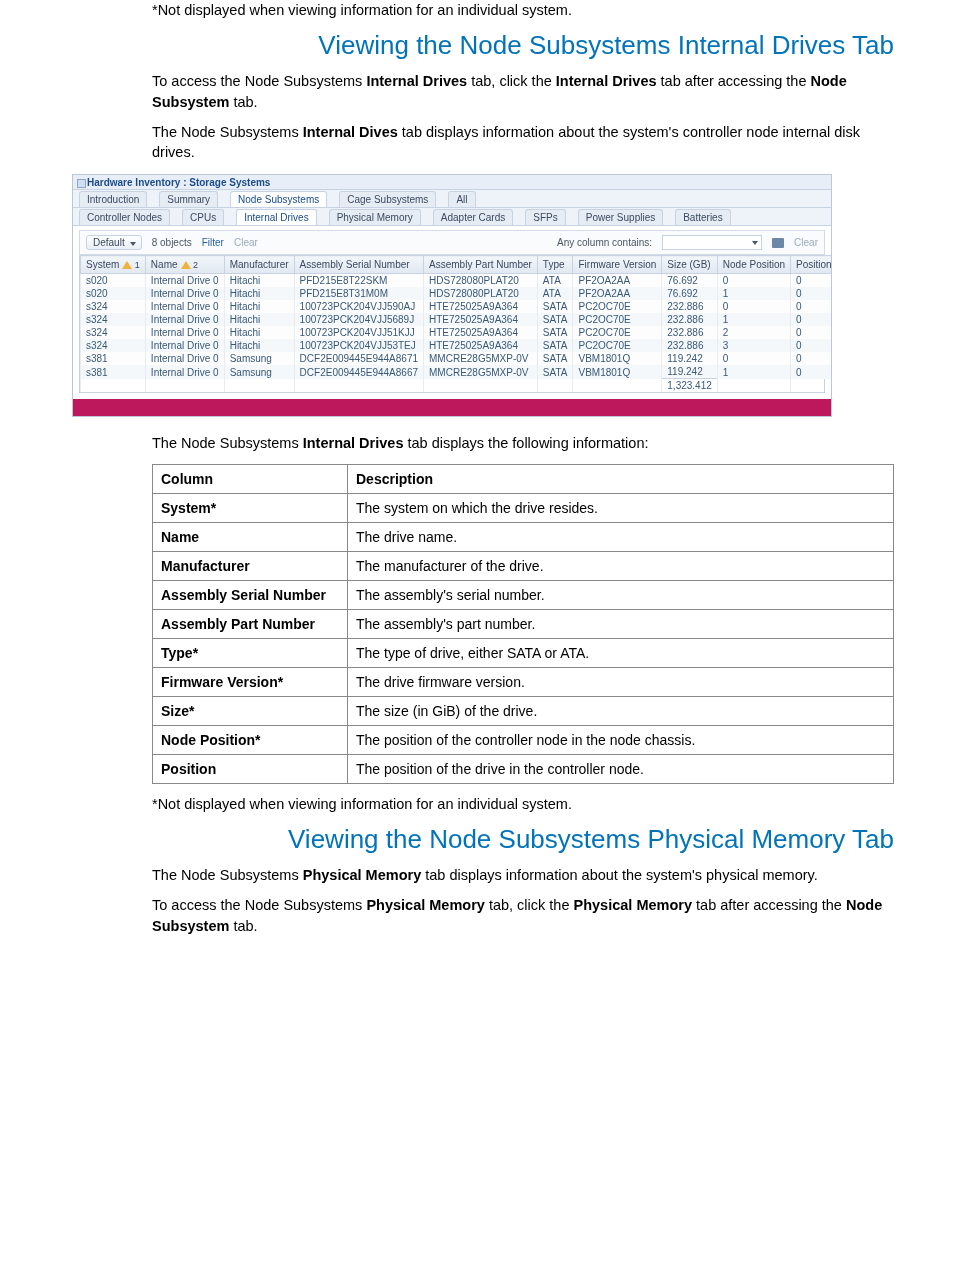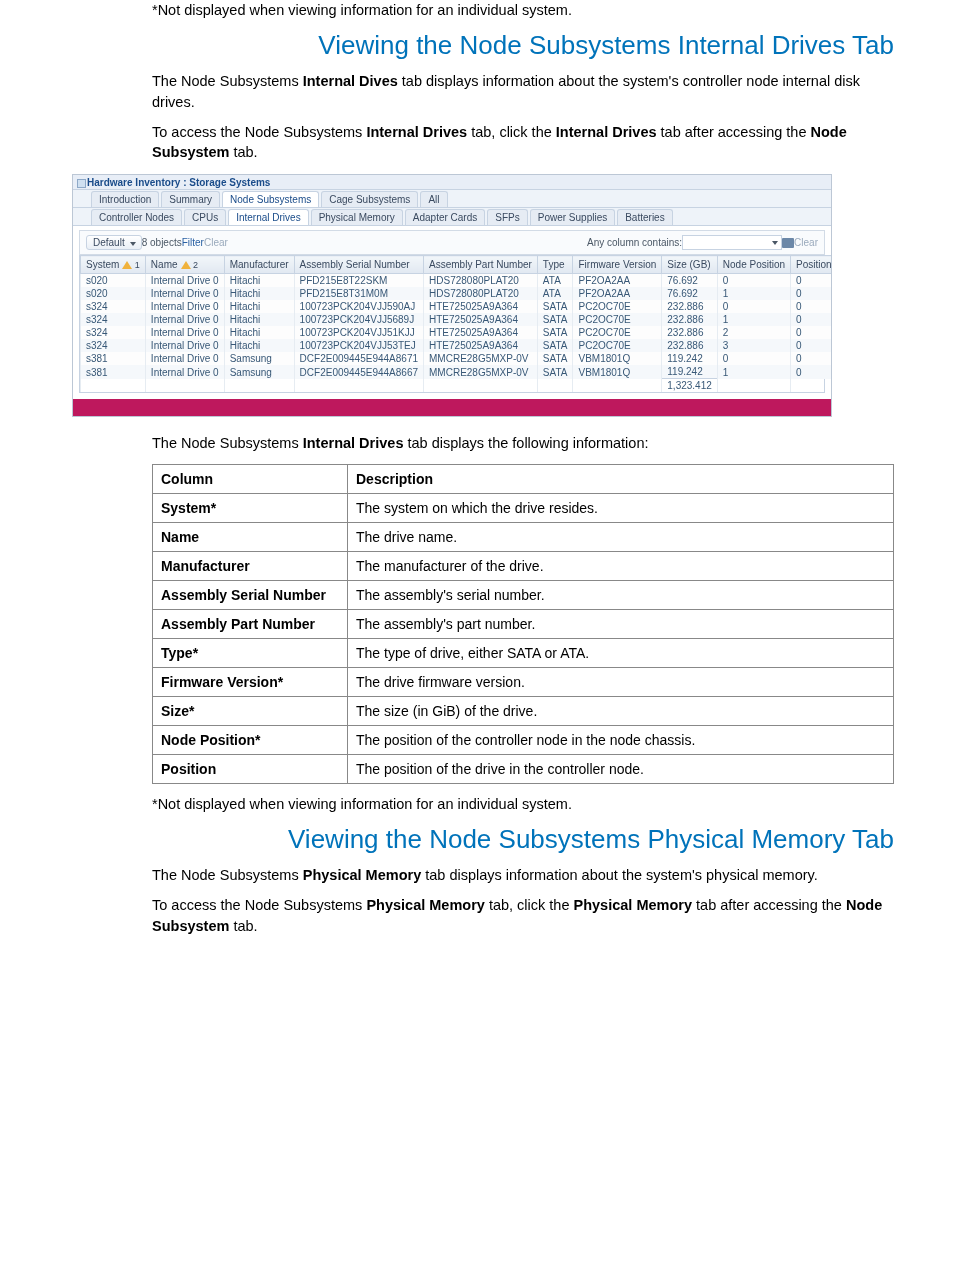--- a/index.html
+++ b/index.html
@@ -51,22 +51,22 @@
     .ss-title::before {
       content: "";
       position: absolute;
       left: 4px; top: 4px;
       width: 7px; height: 7px;
       background: #cfe0f1;
       border: 1px solid #8ea9c8;
     }
     .ss-tabrow {
       display: flex;
-      padding-left: 18px;
-      gap: 2px;
+      padding-left: 6px;
+      gap: 12px;
       background: #eef3f9;
       border-bottom: 1px solid #c7d3e2;
       height: 18px;
       align-items: flex-end;
     }
     .ss-tab {
       padding: 2px 7px;
       font-size: 10px;
       border: 1px solid #c7d3e2;
       border-bottom: none;
@@ -79,21 +79,21 @@
       background: #fff;
       color: #1a4c8a;
     }
     .ss-inner {
       padding: 4px 6px 6px 6px;
       background: #fff;
     }
     .ss-toolbar {
       display: flex;
       align-items: center;
-      gap: 0;
+      gap: 10px;
       padding: 4px 6px;
       border: 1px solid #d2dbe6;
       background: #f9fbfd;
       font-size: 10px;
       color: #4a5765;
     }
     .ss-btn {
       padding: 1px 16px 1px 6px;
       border: 1px solid #c7d3e2;
       border-radius: 3px;
@@ -197,24 +197,24 @@
 </head>
 <body>
 <div class="page-wrap">
 
 <div class="content">
   <p class="para indent note">*Not displayed when viewing information for an individual system.</p>
 
   <h2 class="section-heading">Viewing the Node Subsystems Internal Drives Tab</h2>
 
   <p class="para indent">
-    <span>The Node Subsystems </span><b>Internal Dives</b><span> tab displays information about the system's controller node internal disk drives.</span>
+    <span>To access the Node Subsystems </span><b>Internal Drives</b><span> tab, click the </span><b>Internal Drives</b><span> tab after accessing the </span><b>Node Subsystem</b><span> tab.</span>
   </p>
   <p class="para indent">
-    <span>To access the Node Subsystems </span><b>Internal Drives</b><span> tab, click the </span><b>Internal Drives</b><span> tab after accessing the </span><b>Node Subsystem</b><span> tab.</span>
+    <span>The Node Subsystems </span><b>Internal Dives</b><span> tab displays information about the system's controller node internal disk drives.</span>
   </p>
 </div>
 
 <div class="ss-frame">
   <div class="ss-title">Hardware Inventory : Storage Systems</div>
   <div class="ss-tabrow" id="tabs1">
         <span class="ss-tab">Introduction</span>
         <span class="ss-tab">Summary</span>
         <span class="ss-tab active">Node Subsystems</span>
         <span class="ss-tab">Cage Subsystems</span>

